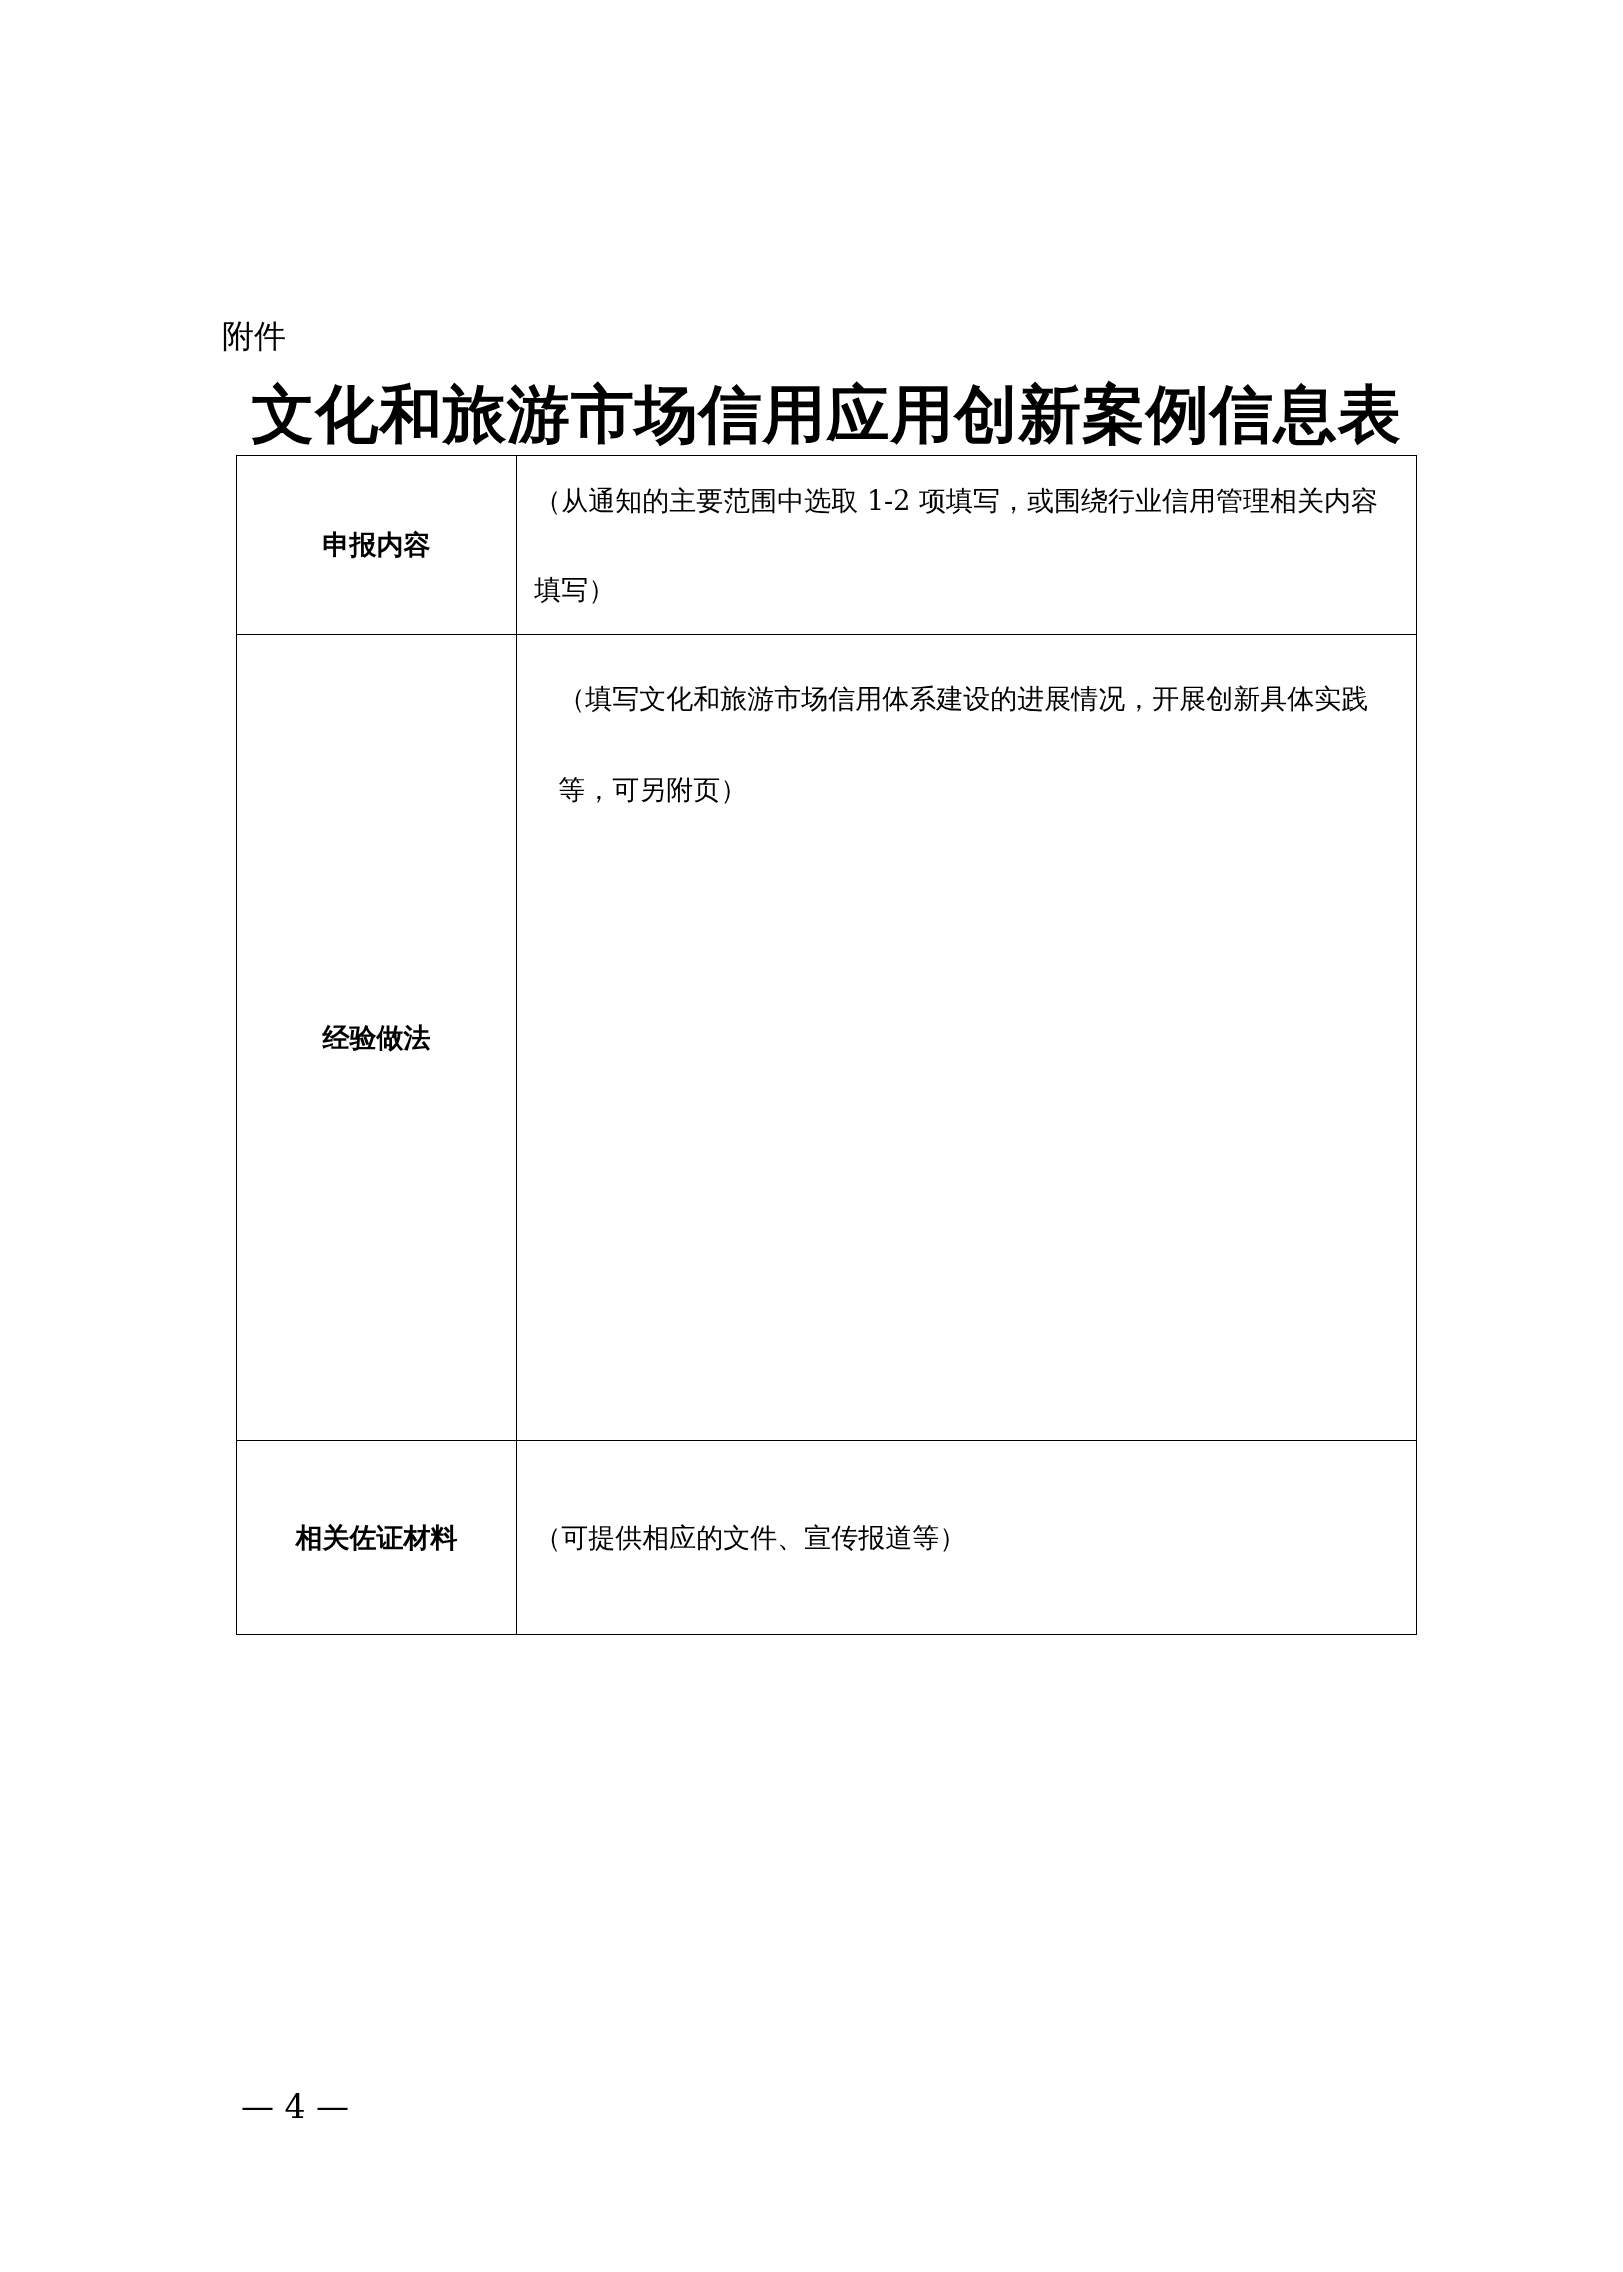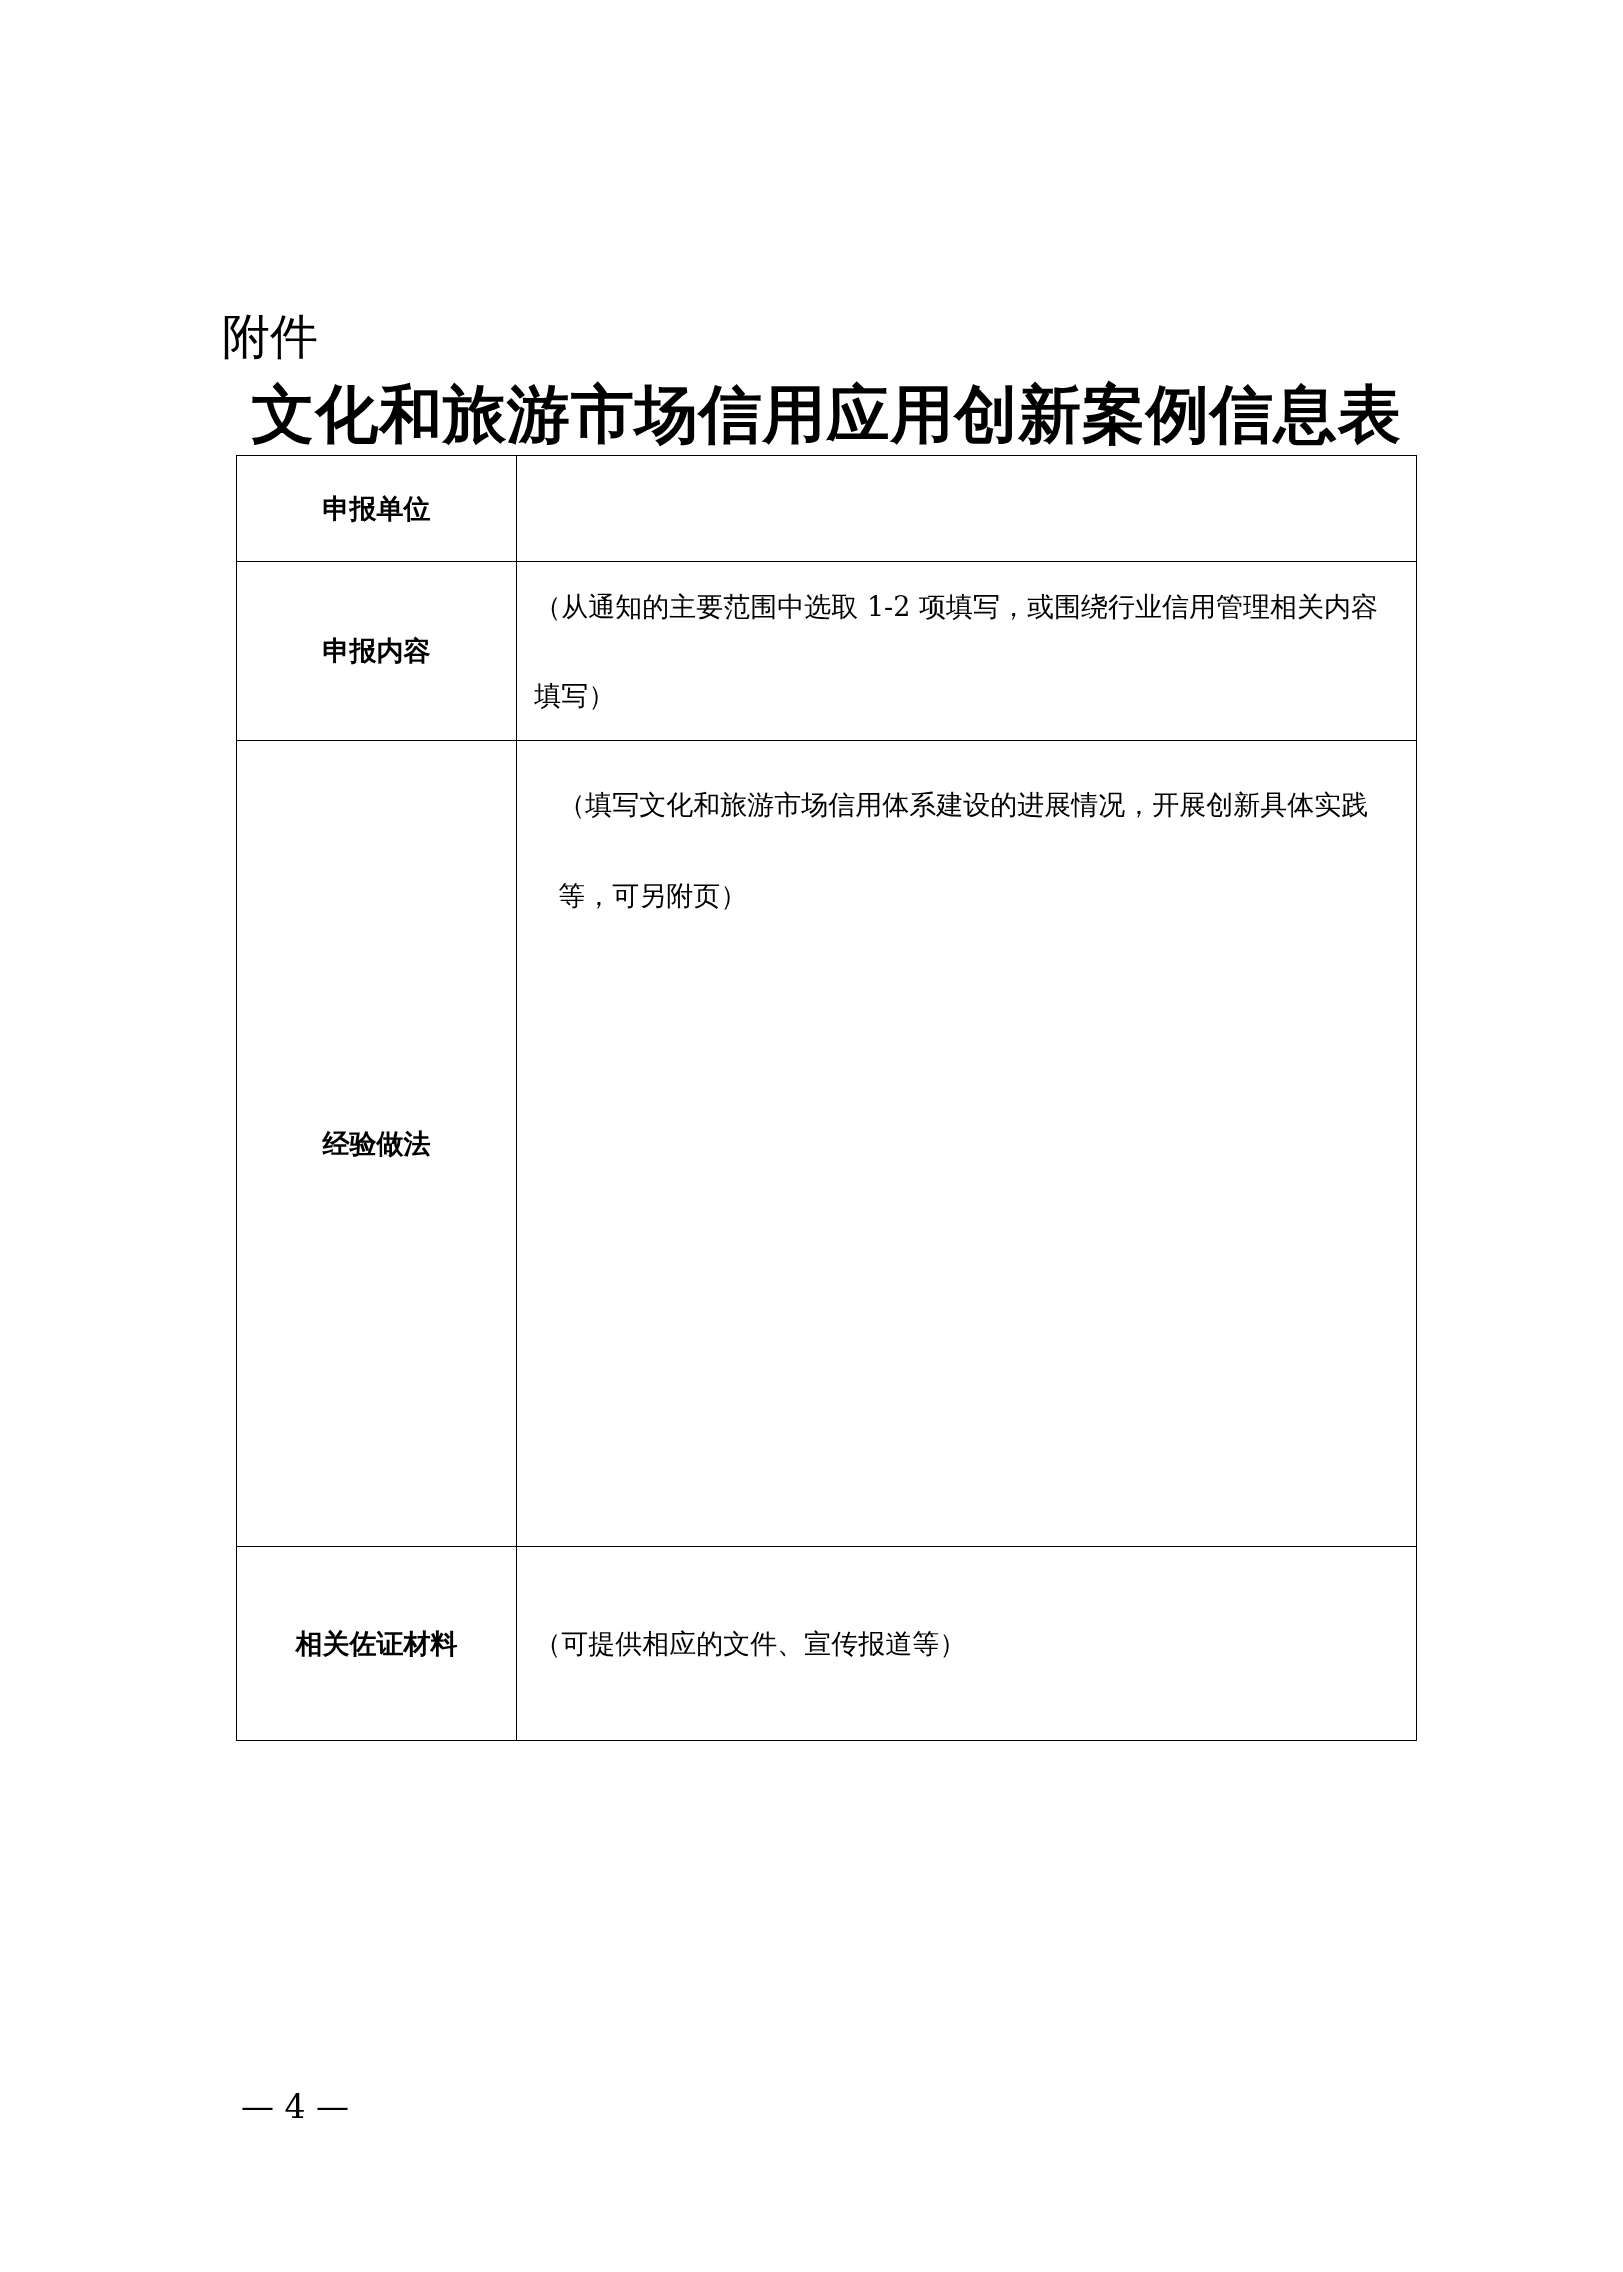--- a/index.html
+++ b/index.html
@@ -1,20 +1,20 @@
 <!DOCTYPE html>
 <html style="font-size:7.3px"><head>
 <meta charset="utf-8">
 <style>
   html, body { margin:0; padding:0; background:#ffffff; }
   body { width:1624px; height:2296px; position:relative; overflow:hidden; color:#000; }
   .abs { position:absolute; }
   .attach {
     left:222px; top:309px; font-family:Liberation Serif, serif;
-    font-size:48px; line-height:55px;
+    font-size:32px; line-height:55px;
   }
   .title {
     left:236px; width:1181px; top:373px; text-align:center;
     font-family:"DejaVu Serif","Liberation Serif",serif; font-weight:bold;
     font-size:63px; line-height:82px; letter-spacing:0.9px;
   }
   table.form {
     position:absolute; left:236px; top:455px; width:1181px;
     border-collapse:collapse; table-layout:fixed;
   }
@@ -42,24 +42,20 @@
   }
 </style>
 </head>
 <body>
 
 <div class="abs attach">附件</div>
 <div class="abs title">文化和旅游市场信用应用创新案例信息表</div>
 
 <table class="form">
   <tbody>
-      <tr style="height:106px;">
-    <td class="label">申报单位</td>
-    <td class="value"></td>
-  </tr>
   <tr style="height:167px;">
     <td class="label">申报内容</td>
     <td class="value">
       <div class="hint" style="line-height:89px;">（从通知的主要范围中选取 1-2 项填写，或围绕行业信用管理相关内容填写）</div>
     </td>
   </tr>
   <tr style="height:806px;">
     <td class="label">经验做法</td>
     <td class="value" style="vertical-align:top; padding-top:18px;">
       <div class="hint" style="line-height:91px;margin-left:24px;">（填写文化和旅游市场信用体系建设的进展情况，开展创新具体实践等，可另附页）</div>

